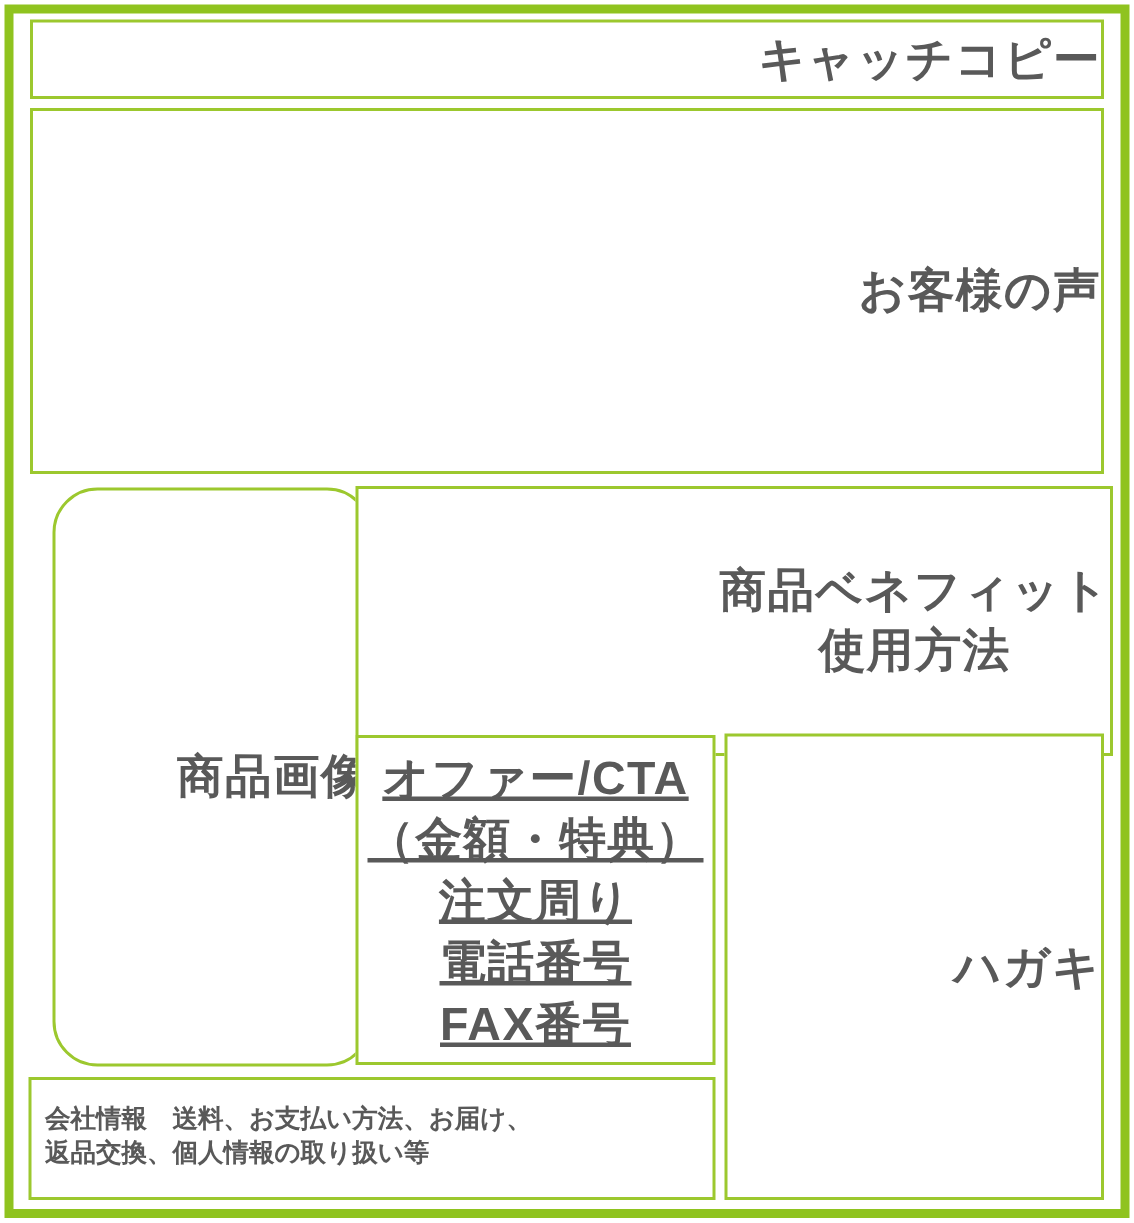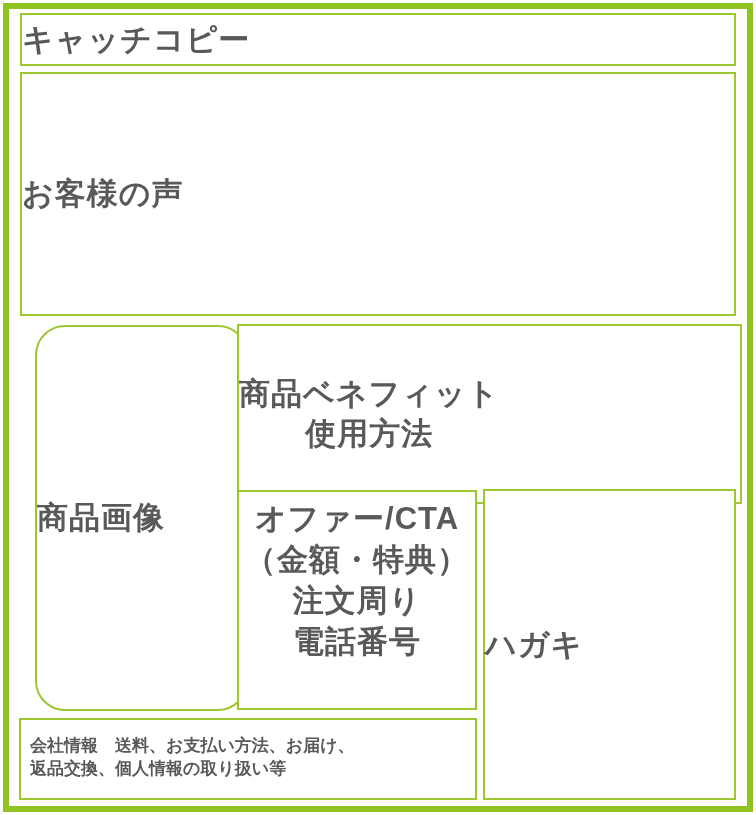--- a/index.html
+++ b/index.html
@@ -27,38 +27,38 @@
   }
   .box {
     position: absolute;
     box-sizing: border-box;
     border: 2px solid #9cc82e;
     background: #ffffff;
   }
   .center {
     display: flex;
     align-items: center;
-    justify-content: flex-start;
+    justify-content: flex-end;
     text-align: center;
   }
   .big-label {
     font-size: 31px;
     font-weight: bold;
     color: #595959;
     letter-spacing: 1px;
     line-height: 40px;
   }
   .catch-copy   { left: 20px;  top: 13px;  width: 716px; height: 53px; }
   .voice        { left: 20px;  top: 72px;  width: 716px; height: 244px; }
   .product-img  { left: 35px;  top: 325px; width: 213px; height: 386px; border-radius: 30px; }
   .benefit      { left: 237px; top: 324px; width: 505px; height: 180px; }
   .offer        { left: 237px; top: 490px; width: 240px; height: 220px;
                   display: flex; flex-direction: column; align-items: center;
                   justify-content: flex-start; padding-top: 6px; text-align: center; }
-  .offer .big-label { line-height: 41px; }
+  .offer .big-label { line-height: 41px; text-decoration: underline; }
   .postcard     { left: 483px; top: 489px; width: 253px; height: 311px; }
   .company      { left: 19px;  top: 718px; width: 458px; height: 82px;
                   padding: 14px 8px 12px 9px; }
   .company-text {
     font-size: 17px;
     font-weight: bold;
     line-height: 23px;
     color: #595959;
   }
 </style>
@@ -86,20 +86,21 @@
       <div class="big-label">商品ベネフィット</div>
       <div class="big-label">使用方法</div>
     </div>
   </div>
 
   <div class="box offer">
     <div class="big-label">オファー/CTA</div>
     <div class="big-label">（金額・特典）</div>
     <div class="big-label">注文周り</div>
     <div class="big-label">電話番号</div>
+    <div class="big-label">FAX番号</div>
   </div>
 
   <div class="box postcard center">
     <span class="big-label">ハガキ</span>
   </div>
 
   <div class="box company">
     <div class="company-text">会社情報　送料、お支払い方法、お届け、</div>
     <div class="company-text">返品交換、個人情報の取り扱い等</div>
   </div>

